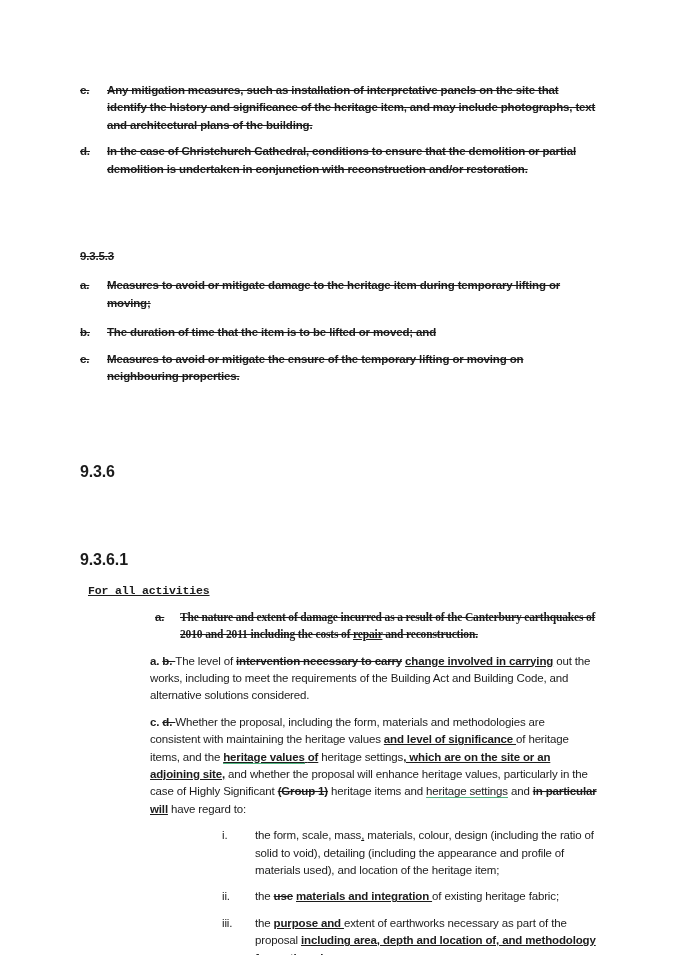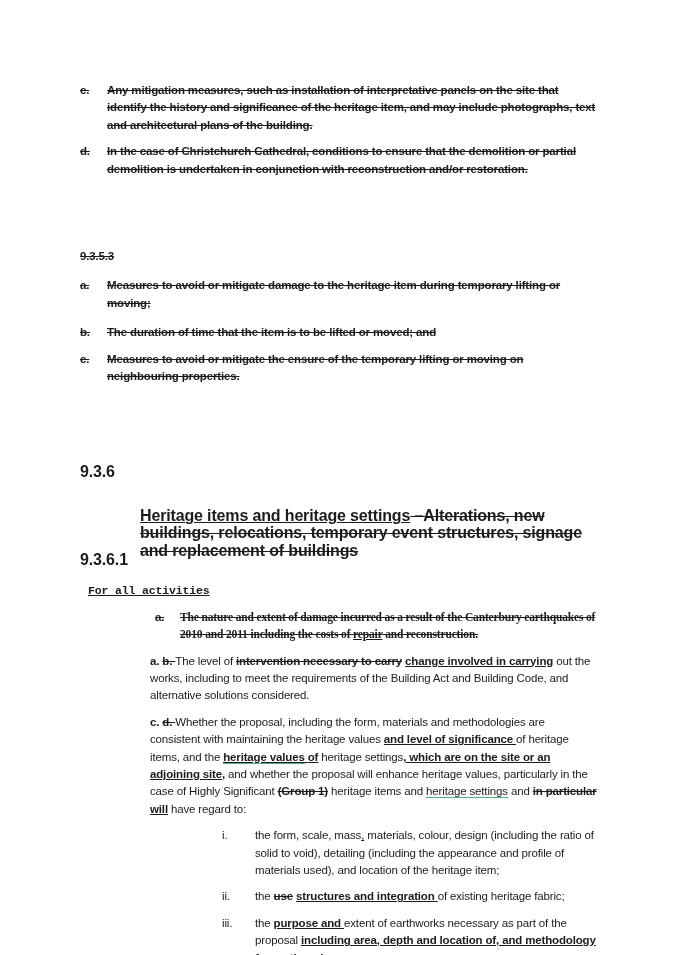--- a/index.html
+++ b/index.html
@@ -82,35 +82,34 @@
       </div>
       <div class="block outer-li sp-s">
         <span class="marker b st">c.</span>
         <span class="body"><span class="b st">Measures to avoid or mitigate the ensure of the temporary lifting or moving on neighbouring properties.</span></span>
       </div>
       <div class="block heading lg sp-xl">
         <span class="num b">9.3.6</span>
       </div>
       <div class="block heading lg sp-l">
         <span class="num b">9.3.6.1</span>
-        <span class="body"><span class="b u">Heritage items and heritage settings</span><span class="b st"> –Alterations, new buildings, relocations, temporary event structures, signage and replacement of buildings</span></span>
       </div>
       <div class="block label sp-lab"><span class="b u">For all activities</span></div>
       <div class="block inner-li sp-s">
         <span class="marker b st">a.</span>
         <span class="body"><span class="b st">The nature and extent of damage incurred as a result of the Canterbury earthquakes of 2010 and 2011 including the costs of </span><span class="b st u">repair</span><span class="b st"> and reconstruction.</span></span>
       </div>
       <div class="block para sp-s"><span class="b">a. </span><span class="b st">b. </span><span class="">The level of </span><span class="b st">intervention necessary to carry</span><span class=""> </span><span class="b u">change involved in carrying</span><span class=""> out the works, including to meet the requirements of the Building Act and Building Code, and alternative solutions considered.</span></div>
       <div class="block para sp-s"><span class="b">c. </span><span class="b st">d. </span><span class="">Whether the proposal, including the form, materials and methodologies are consistent with maintaining the heritage values </span><span class="b u">and level of significance </span><span class="">of heritage items, and the </span><span class="b u g">heritage values</span><span class="b u"> </span><span class="b u">of</span><span class=""> heritage settings</span><span class="b u">, which are on the site or an adjoining site,</span><span class=""> and whether the proposal will enhance heritage values, particularly in the case of Highly Significant </span><span class="b st">(Group 1)</span><span class=""> heritage items and </span><span class="g">heritage settings</span><span class=""> and </span><span class="b st">in particular </span><span class="b u">will</span><span class=""> have regard to:</span></div>
       <div class="block roman-li sp-s">
         <span class="marker ">i.</span>
         <span class="body"><span class="">the form, scale, mass</span><span class="u">,</span><span class=""> materials, colour, design (including the ratio of solid to void), detailing (including the appearance and profile of materials used), and location of the heritage item;</span></span>
       </div>
       <div class="block roman-li sp-s">
         <span class="marker ">ii.</span>
-        <span class="body"><span class="">the </span><span class="b st">use</span><span class=""> </span><span class="b u">structures and integration </span><span class="">of existing heritage fabric;</span></span>
+        <span class="body"><span class="">the </span><span class="b st">use</span><span class=""> </span><span class="b u">materials and integration </span><span class="">of existing heritage fabric;</span></span>
       </div>
       <div class="block roman-li sp-s">
         <span class="marker ">iii.</span>
         <span class="body"><span class="">the </span><span class="b u">purpose and </span><span class="">extent of earthworks necessary as part of the proposal </span><span class="b u">including area, depth and location of, and methodology for earthworks</span><span class="">;</span></span>
       </div>
     </div>
 </div>
 
 </body></html>

